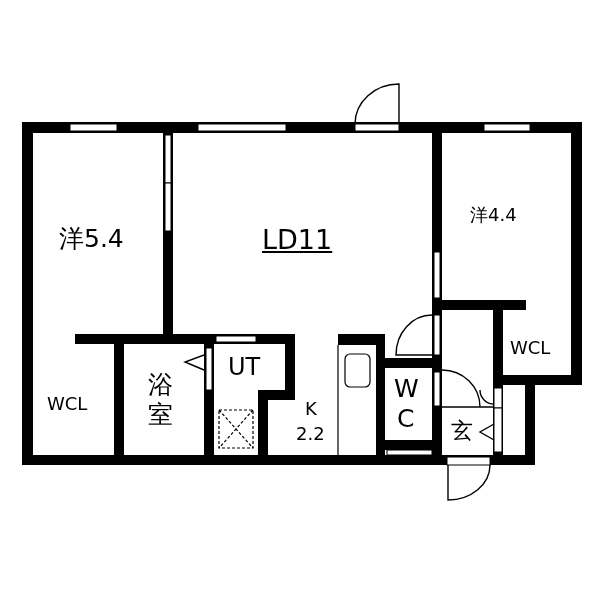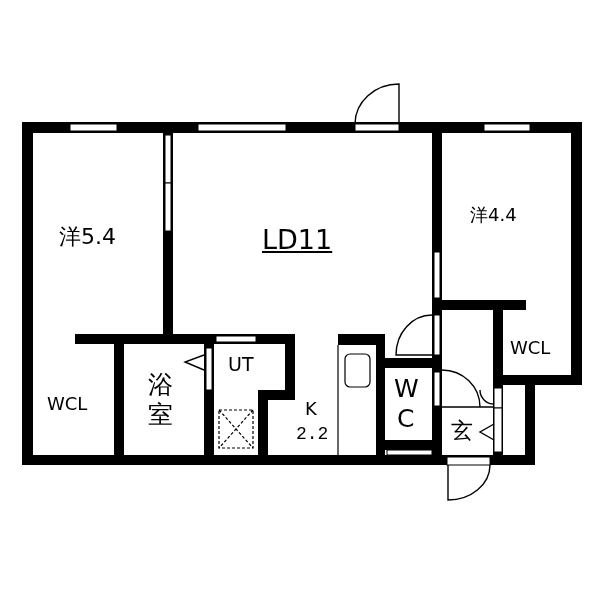--- a/index.html
+++ b/index.html
@@ -102,25 +102,25 @@
     <rect x="345" y="354" width="25" height="33" rx="5"></rect>
   </g>
 
   <g fill="none" stroke="#000" stroke-width="1.2" stroke-dasharray="3,2">
     <rect x="219" y="410" width="34" height="38"></rect>
     <line x1="219" y1="410" x2="253" y2="448"></line>
     <line x1="253" y1="410" x2="219" y2="448"></line>
   </g>
 </svg>
 
-<div class="lbl" style="left:59px;top:226px;font-size:22px;">洋5.4</div>
+<div class="lbl" style="left:59px;top:226px;font-size:25px;">洋5.4</div>
 <div class="lbl" style="left:262px;top:226px;font-size:27px;text-decoration:underline;">LD11</div>
 <div class="lbl" style="left:470px;top:206px;font-size:18px;">洋4.4</div>
 <div class="lbl" style="left:47px;top:395px;font-size:18px;">WCL</div>
 <div class="lbl" style="left:510px;top:339px;font-size:18px;">WCL</div>
 <div class="lbl" style="left:148px;top:372px;font-size:25px;">浴</div>
 <div class="lbl" style="left:148px;top:402px;font-size:25px;">室</div>
-<div class="lbl" style="left:228px;top:355px;font-size:19px;">UT</div>
+<div class="lbl" style="left:228px;top:355px;font-size:24px;">UT</div>
 <div class="lbl" style="left:305px;top:400px;font-size:18px;">K</div>
-<div class="lbl" style="left:296px;top:425px;font-size:18px;font-family:Liberation Mono, monospace;">2.2</div>
+<div class="lbl" style="left:296px;top:425px;font-size:18px;">2.2</div>
 <div class="lbl" style="left:394px;top:376px;font-size:25px;">W</div>
 <div class="lbl" style="left:397px;top:406px;font-size:25px;">C</div>
 <div class="lbl" style="left:451px;top:420px;font-size:22px;">玄</div>
 
 </body></html>

